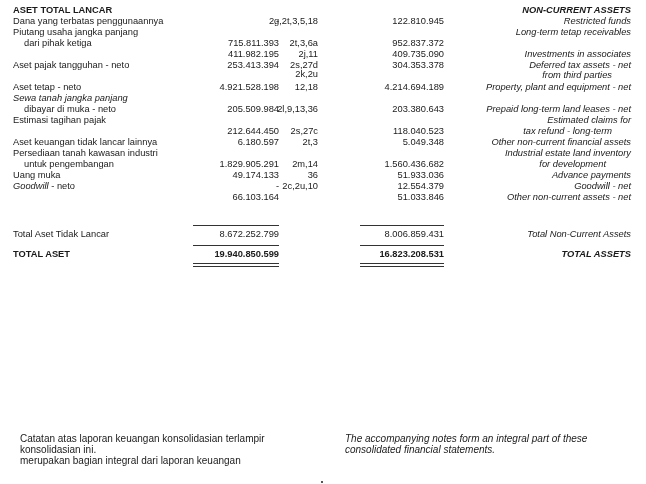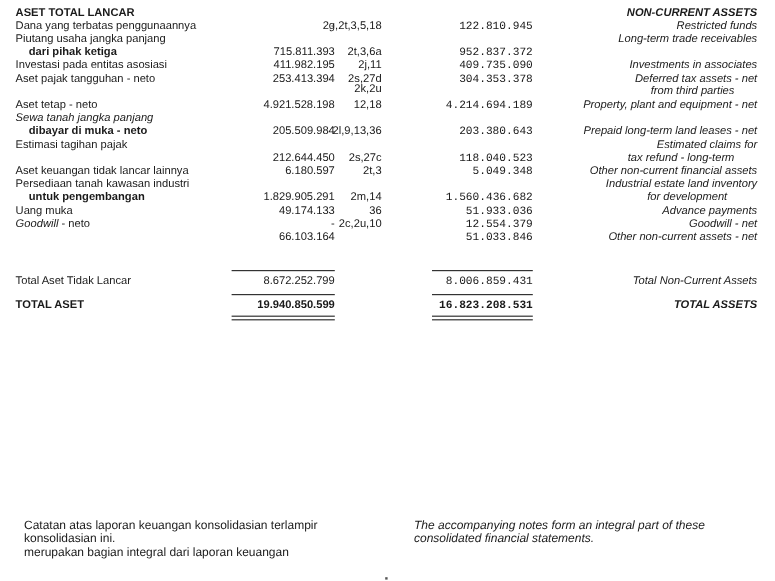--- a/index.html
+++ b/index.html
@@ -1,24 +1,24 @@
 <!DOCTYPE html>
 <html><head>
 <meta charset="utf-8">
 <style>
   html, body { margin:0; padding:0; background:#ffffff; }
   body { width:646px; height:484px; position:relative; overflow:hidden;
          font-family:"Liberation Sans", sans-serif; color:#1a1a1a; font-size:9.3px; }
   .row { position:absolute; left:0; width:646px; height:11px; line-height:11px; }
   .c { position:absolute; white-space:nowrap; }
   .lbl { left:13px; }
-  .lbl.ind { left:24px;font-weight:bold; }
+  .lbl.ind { left:24px; }
   .v1 { right:367px; text-align:right; }
   .note { left:288px; width:60px; text-align:right; margin-left:-30px; }
-  .v2 { right:202px; text-align:center;font-family:Liberation Mono, monospace; }
+  .v2 { right:202px; text-align:center; }
   .en { right:15px; text-align:right; font-style:italic; }
   .bold { font-weight:bold; }
   .it { font-style:italic; }
   .line { position:absolute; height:0; border-top:1px solid #333; }
   .dline { position:absolute; height:2px; border-top:1px solid #333; border-bottom:1px solid #333; }
   .footer { position:absolute; text-align:left; font-size:10px; line-height:11px; }
 </style>
 </head>
 <body>
 
@@ -29,31 +29,30 @@
 
 <div class="row" style="top:16px;">
   <span class="c lbl">Dana yang terbatas penggunaannya</span>
   <span class="c v1">-</span>
   <span class="c note">2g,2t,3,5,18</span>
   <span class="c v2">122.810.945</span>
   <span class="c en">Restricted funds</span>
 </div>
 <div class="row" style="top:27px;">
   <span class="c lbl">Piutang usaha jangka panjang</span>
-  <span class="c en">Long-term trade receivables</span>
+  <span class="c en">Long-term tetap receivables</span>
 </div>
 <div class="row" style="top:38px;">
   <span class="c lbl ind">dari pihak ketiga</span>
   <span class="c v1">715.811.393</span>
   <span class="c note">2t,3,6a</span>
   <span class="c v2">952.837.372</span>
   <span class="c en" style="right:34px;margin-top:32px;">from third parties</span>
 </div>
 <div class="row" style="top:49px;">
-  <span class="c lbl">Investasi pada entitas asosiasi</span>
   <span class="c v1">411.982.195</span>
   <span class="c note">2j,11</span>
   <span class="c v2">409.735.090</span>
   <span class="c en">Investments in associates</span>
 </div>
 <div class="row" style="top:60px;">
   <span class="c lbl">Aset pajak tangguhan - neto</span>
   <span class="c v1">253.413.394</span>
   <span class="c note">2s,27d</span>
   <span class="c v2">304.353.378</span>

